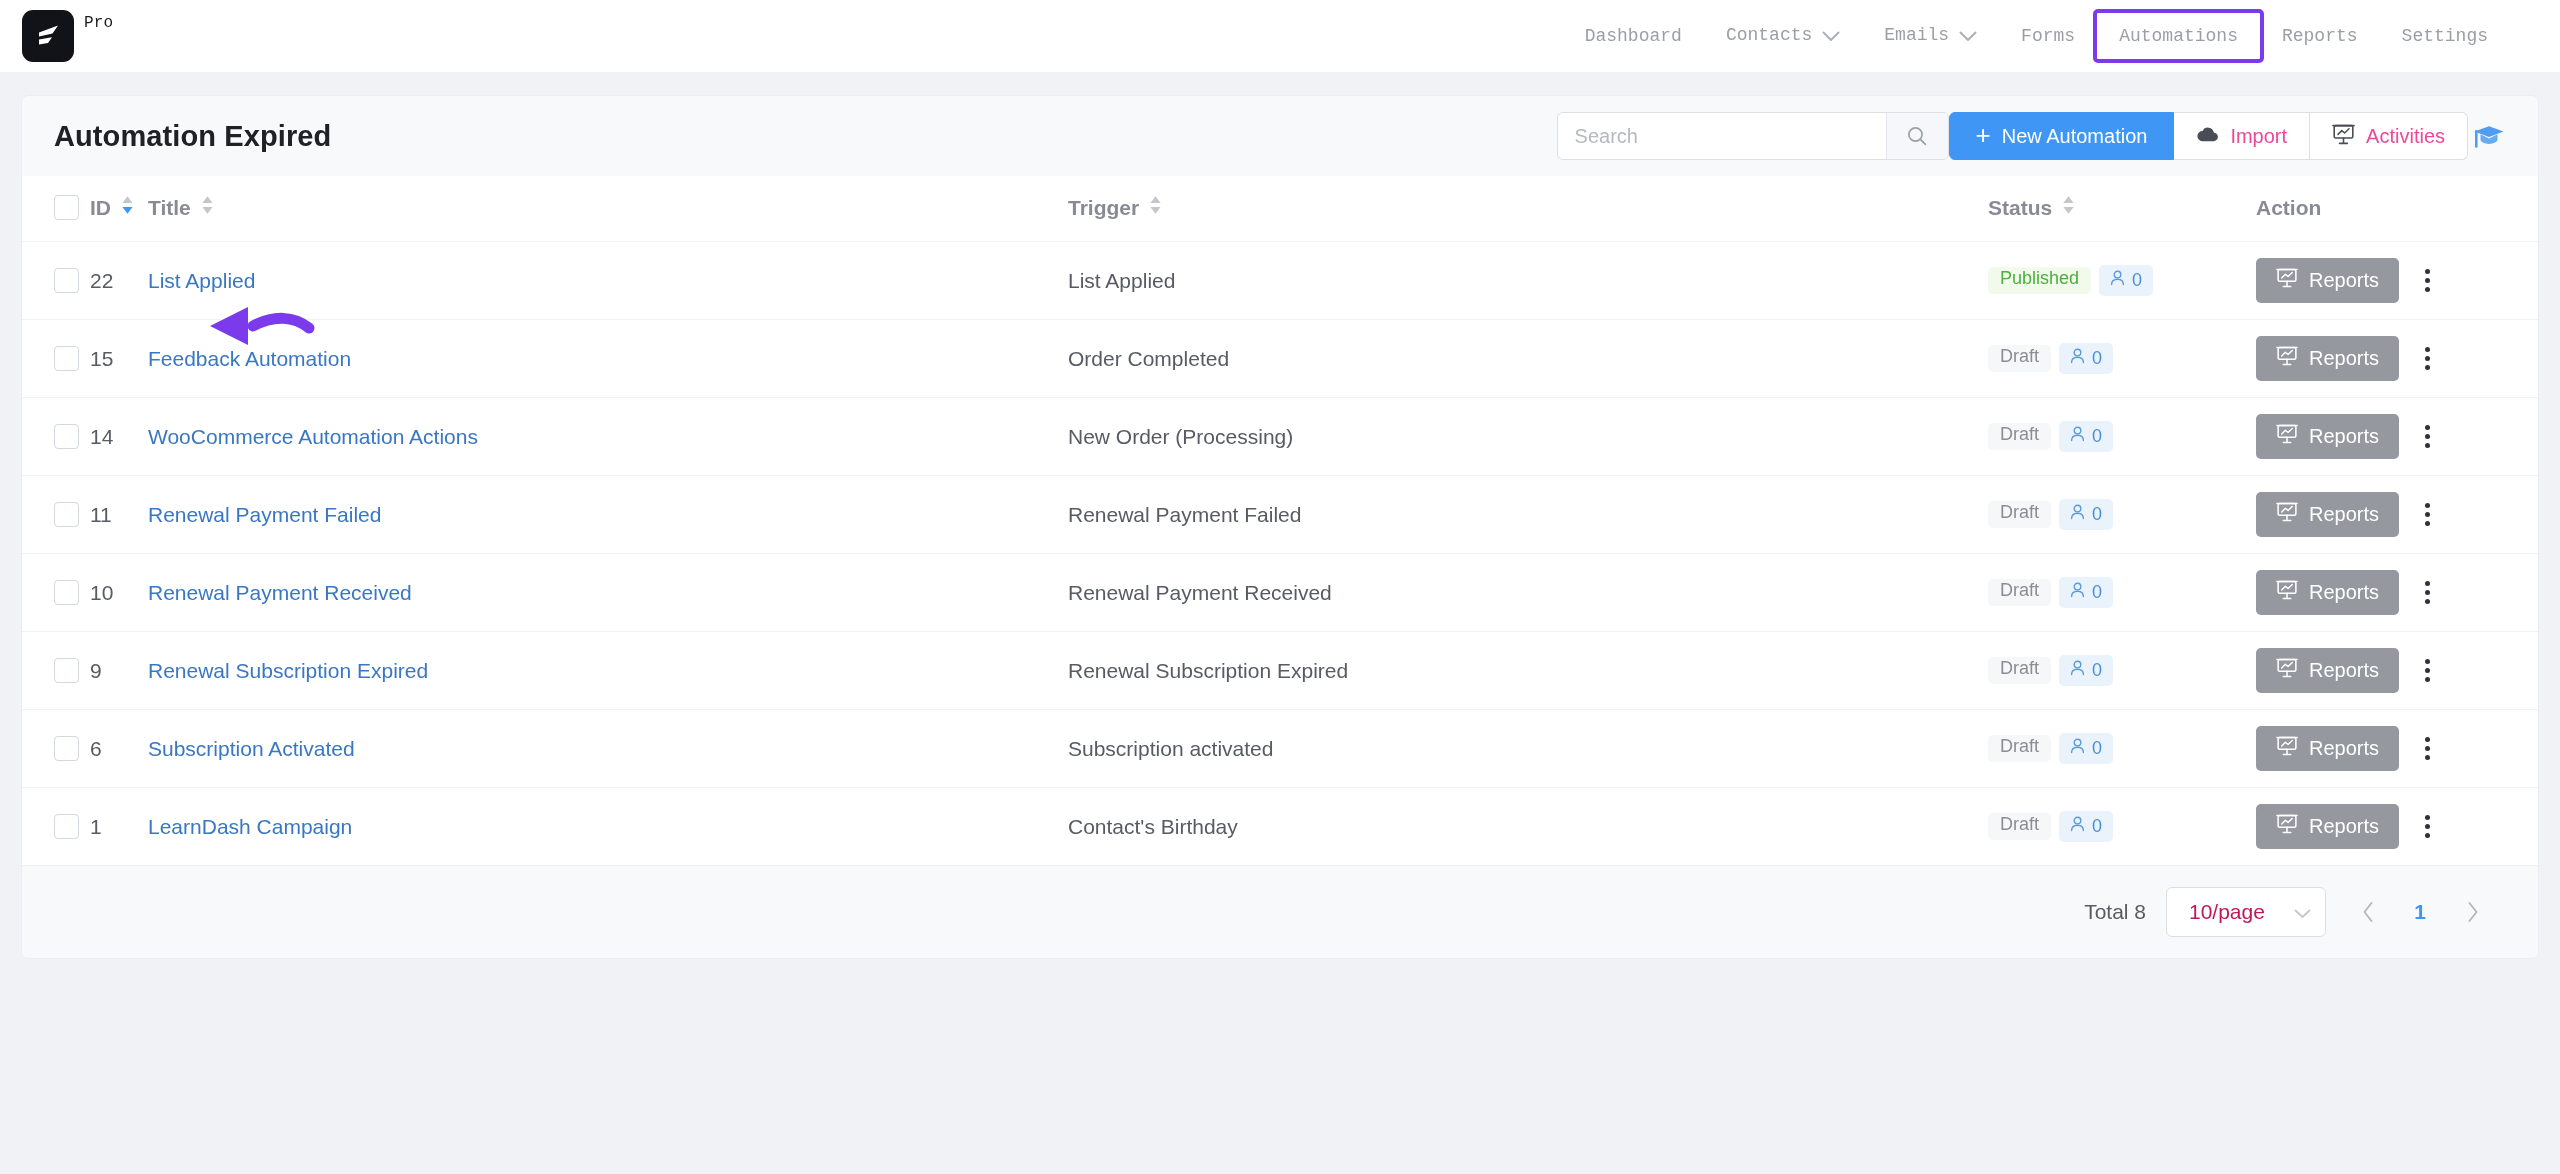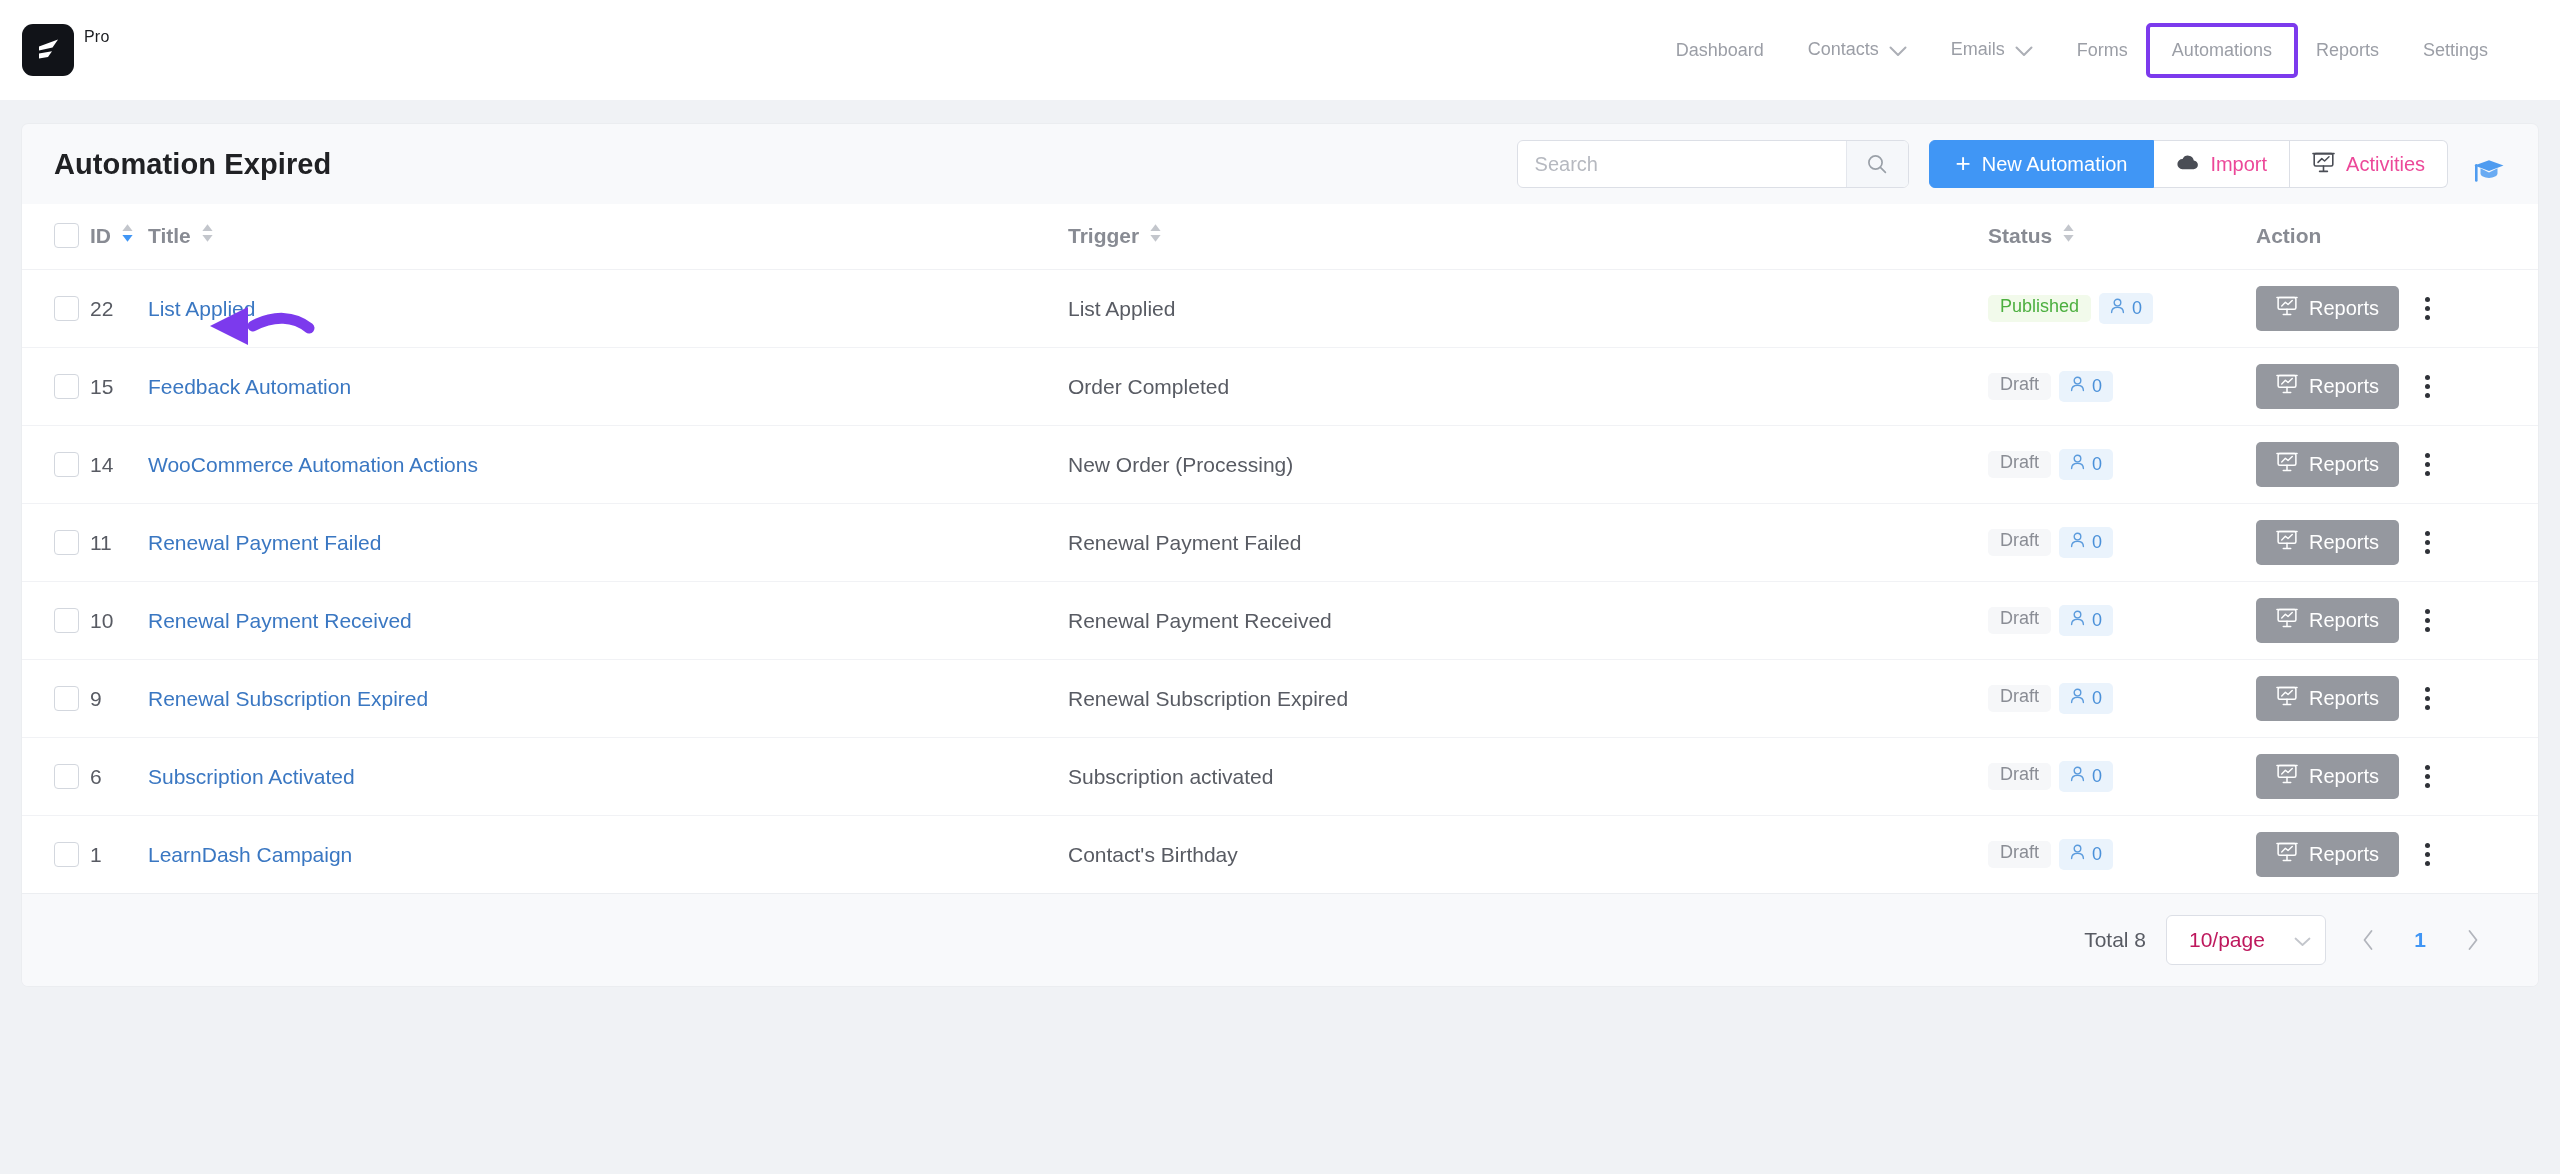--- a/index.html
+++ b/index.html
@@ -6,27 +6,28 @@
   html, body {
     width: 2560px; height: 1174px;
     background: #f0f2f5;
     font-family: "Liberation Sans", sans-serif;
     -webkit-font-smoothing: antialiased;
     overflow: hidden;
   }
 
   
   .topbar {
-    height: 100px;
+    height: 72px;
     background: #ffffff;
     display: flex;
     align-items: center;
     justify-content: space-between;
     padding: 0 48px 0 22px;
     position: relative;
+    font-family: Liberation Mono, monospace;
   }
   .brand { display: flex; align-items: flex-start; gap: 10px; }
   .logo-box {
     width: 52px; height: 52px;
     background: #111318;
     border-radius: 11px;
     display: flex; align-items: center; justify-content: center;
     flex: none;
   }
   .brand-pro {
@@ -67,21 +68,21 @@
   
   .card-head {
     height: 80px;
     display: flex;
     align-items: center;
     justify-content: space-between;
     padding: 0 28px 0 32px;
   }
   .card-title { font-size: 29px; font-weight: 700; color: #202124; letter-spacing: .1px; }
 
-  .head-right { display: flex; align-items: flex-end; gap: 20px; }
+  .head-right { display: flex; align-items: center; }
 
   .search-wrap {
     display: flex; align-items: stretch;
     width: 392px; height: 48px;
     border: 1px solid #dcdfe6;
     border-radius: 6px;
     background: #fff;
     overflow: hidden;
   }
   .search-wrap input {

